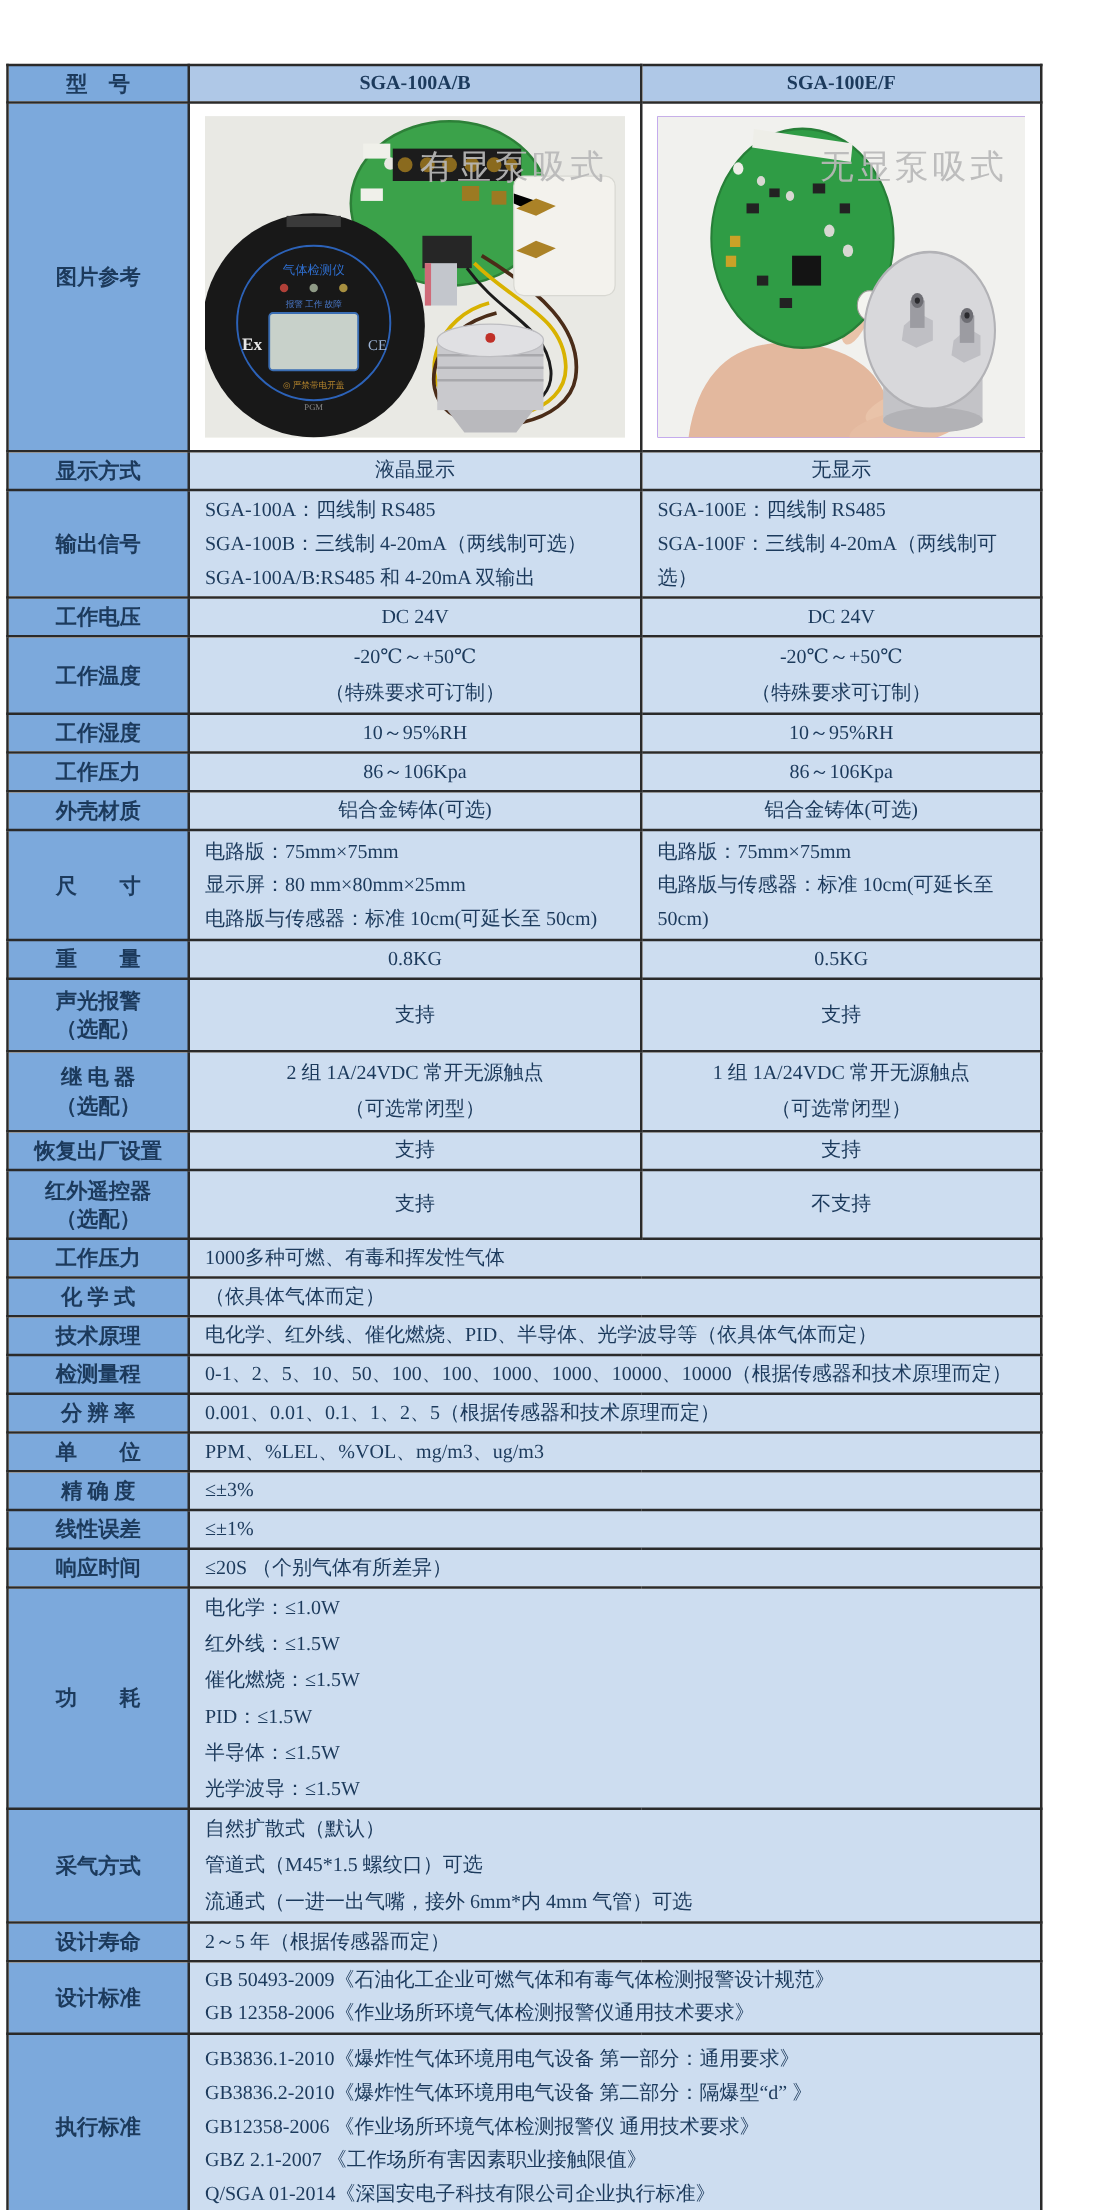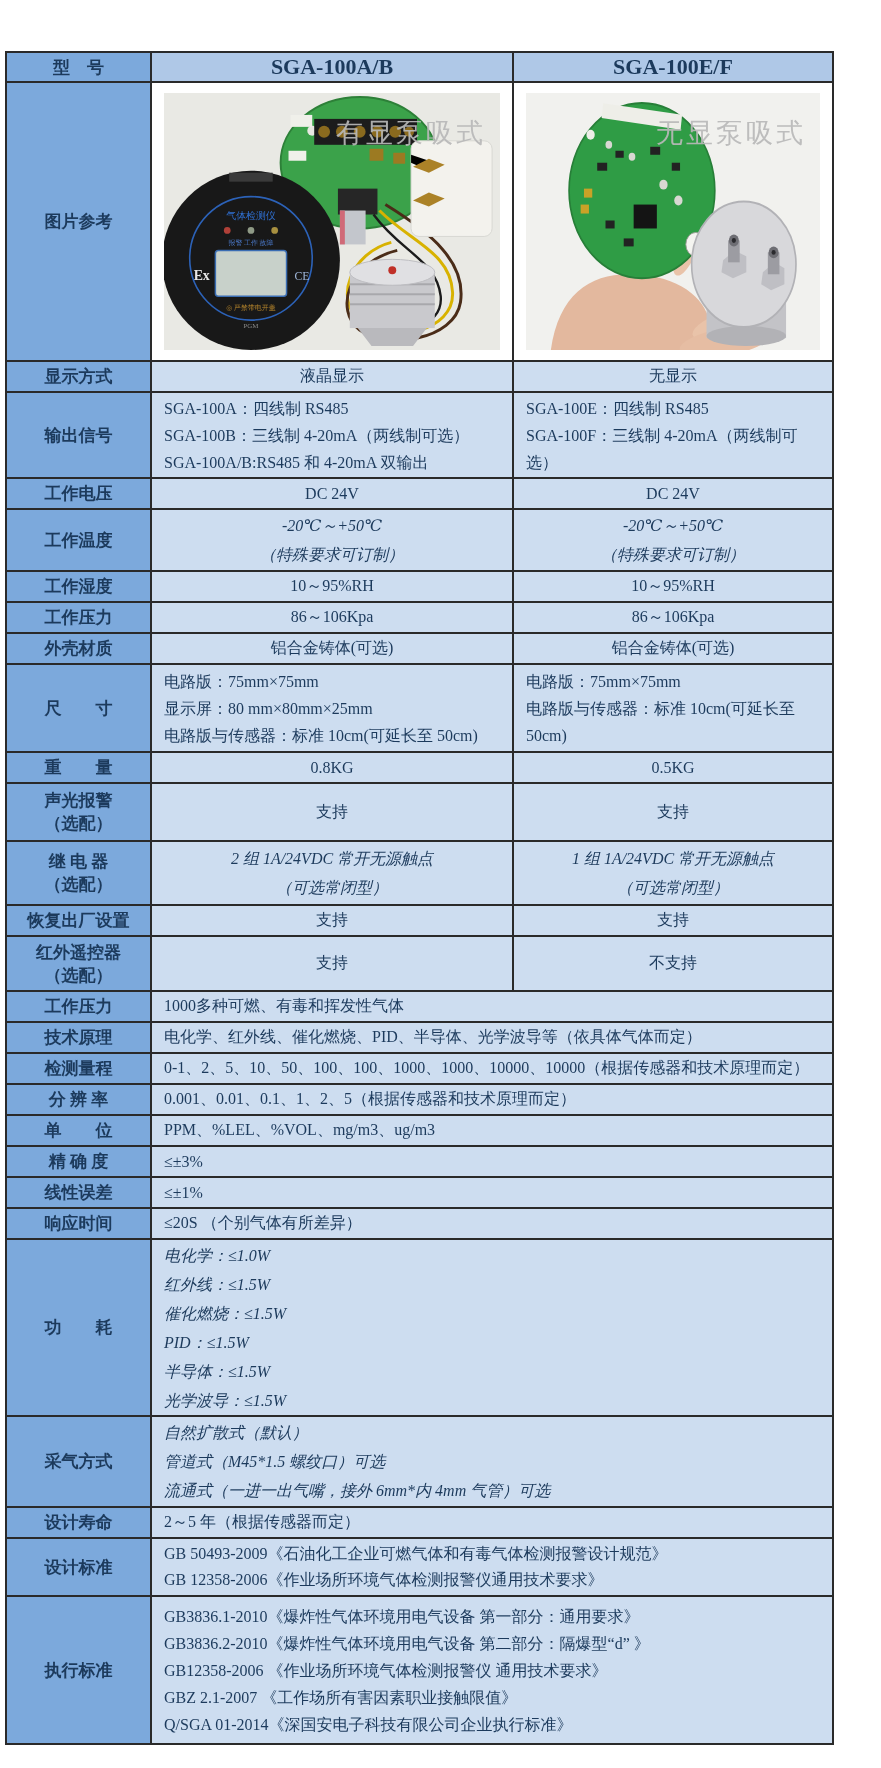--- a/index.html
+++ b/index.html
@@ -5,25 +5,25 @@
   :root{
     --label-bg:#7ca9dc; --header-bg:#afc8e7; --cell-bg:#cdddf0;
     --border:#2a2a2a; --text:#1c3a5c; --photo-bg:#e9e9e4; --watermark:#b9b9b9;
   }
   html,body{margin:0;padding:0;background:#fff;}
   body{width:881px;font-family:"Liberation Serif","DejaVu Serif",serif;color:var(--text);}
   .page{padding:7px 5px 9px 5px;}
   table{border-collapse:collapse;width:829px;table-layout:fixed;margin-top:44px;}
   td{border:2px solid var(--border);vertical-align:middle;overflow:hidden;}
   td.label{background:var(--label-bg);text-align:center;font-weight:bold;font-size:17px;padding:0 2px;}
-  td.hdr{background:var(--header-bg);text-align:center;font-weight:bold;font-size:22px;}
+  td.hdr{background:var(--header-bg);text-align:center;font-weight:bold;font-size:16px;}
   td.val{background:var(--cell-bg);font-size:16px;text-align:center;padding:0 6px;}
   td.val.left{text-align:left;padding-left:12px;}
   .ln{line-height:27px;}
-  .ln29{line-height:29px;font-style:italic;}
+  .ln29{line-height:29px;}
   .ln26{line-height:26px;}
   td.photo-cell{background:#fff;padding:10px 12px;vertical-align:top;}
   .photo{position:relative;width:100%;height:257px;background:var(--photo-bg);}
   .photo svg{display:block;width:100%;height:100%;}
   .watermark{position:absolute;top:22px;right:14px;font-size:27px;color:var(--watermark);letter-spacing:3px;opacity:.92;text-align:center;}
 </style>
 </head>
 <body>
 
 <div class="page">
@@ -258,20 +258,24 @@
   </td>
   <td class="val">支持</td>
   <td class="val">不支持</td>
 </tr>
 
 <tr style="height:31px">
   <td class="label">工作压力</td>
   <td class="val left" colspan="2">1000多种可燃、有毒和挥发性气体</td>
 </tr>
 <tr style="height:31px">
+  <td class="label">化 学 式</td>
+  <td class="val left" colspan="2">（依具体气体而定）</td>
+</tr>
+<tr style="height:31px">
   <td class="label">技术原理</td>
   <td class="val left" colspan="2">电化学、红外线、催化燃烧、PID、半导体、光学波导等（依具体气体而定）</td>
 </tr>
 <tr style="height:31px">
   <td class="label">检测量程</td>
   <td class="val left" colspan="2">0-1、2、5、10、50、100、100、1000、1000、10000、10000（根据传感器和技术原理而定）</td>
 </tr>
 <tr style="height:31px">
   <td class="label">分 辨 率</td>
   <td class="val left" colspan="2">0.001、0.01、0.1、1、2、5（根据传感器和技术原理而定）</td>

